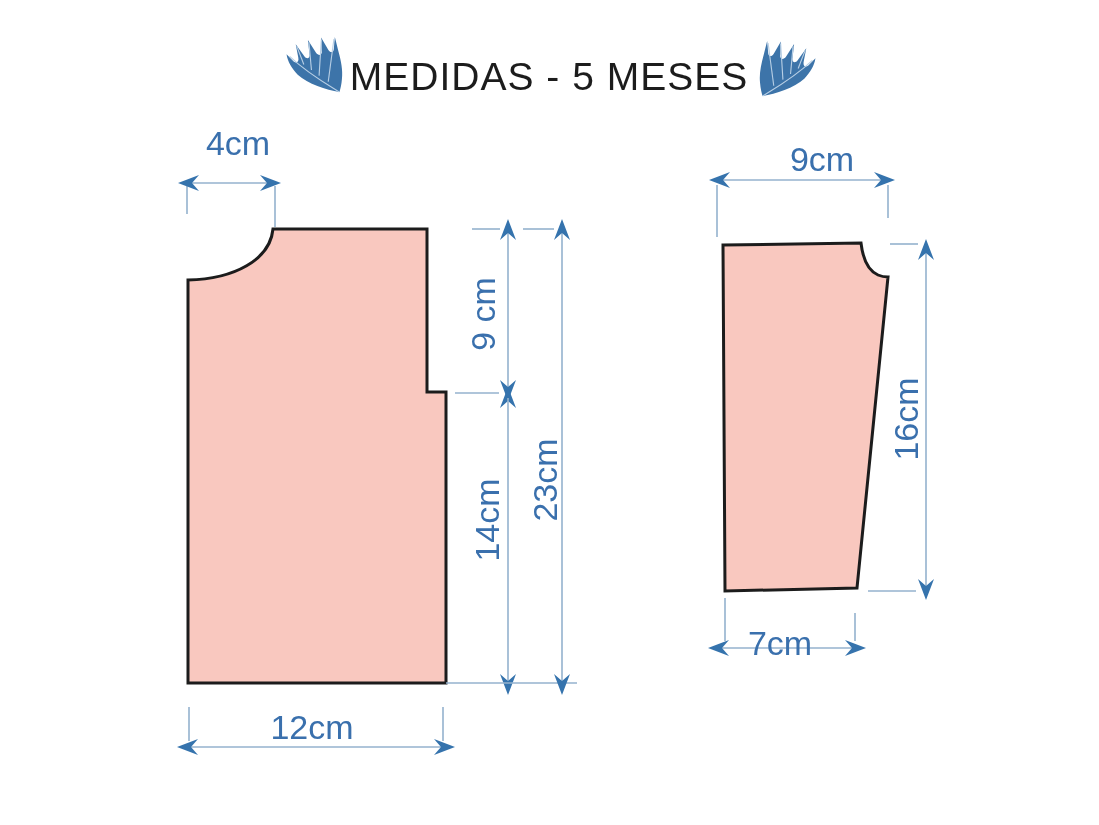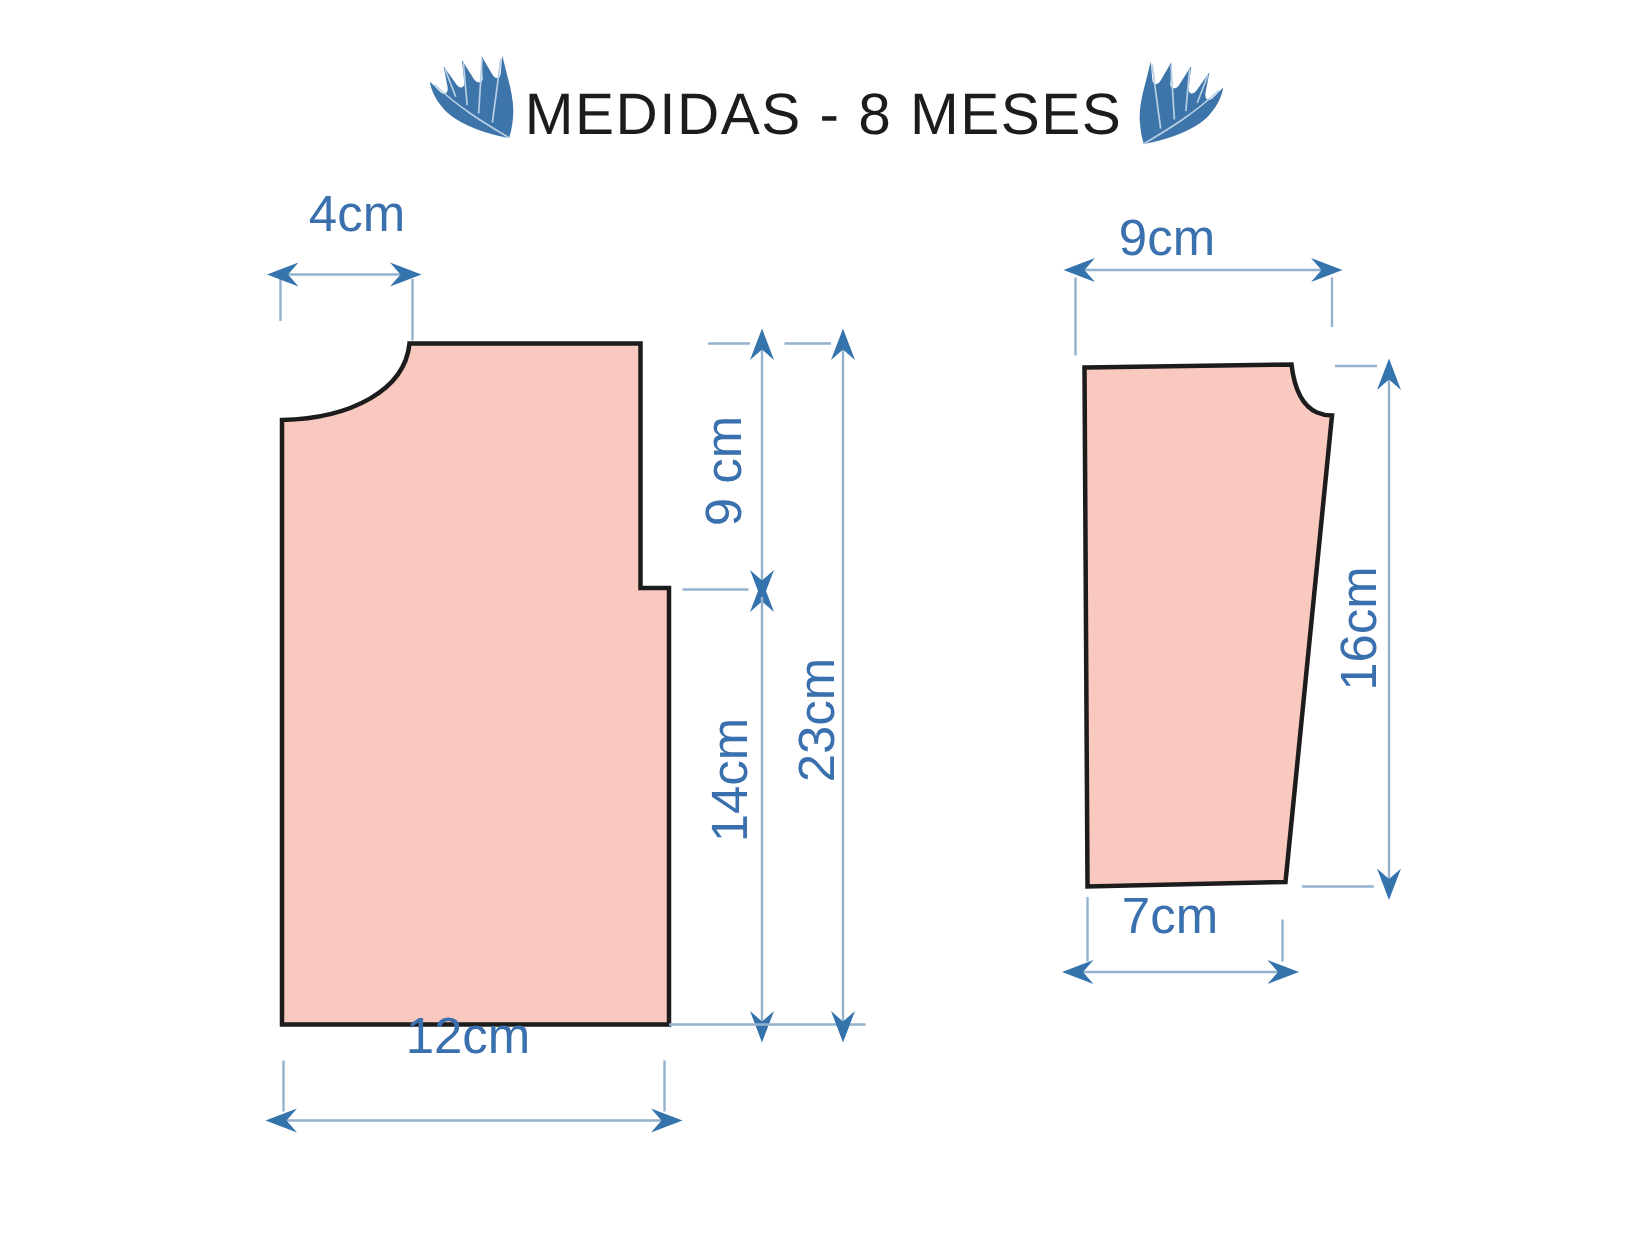--- a/index.html
+++ b/index.html
@@ -45,21 +45,21 @@
       L 32,16.5 C 34.5,20 38.5,19 37.5,14.5 L 37,1.5
       L 44,13.5 C 46,17 49.5,16.5 49.5,12.5 L 50.5,1
       L 54,15 C 56.5,24 58.5,34 57.5,42 C 57,48 56,52 55,55 Z"></path>
     <path class="vein" d="M 55,55 C 42,47 24,37 6,20"></path>
     <path class="vein" d="M 20,28 L 13,10"></path>
     <path class="vein" d="M 27.5,33.5 L 25,6"></path>
     <path class="vein" d="M 35,39 L 37.2,3.5"></path>
     <path class="vein" d="M 44,45 L 49.6,3"></path>
   </svg>
 
-  <div class="page-title">MEDIDAS - 8 MESES</div>
+  <div class="page-title">MEDIDAS - 5 MESES</div>
 
   <svg class="leaf leaf-right" viewBox="0 0 60 60" aria-hidden="true">
     <path class="body" d="M 55,55
       C 42,53 24,47 14,38 C 8,32 4,25 3,18
       L 10,25 C 13,27.5 15.5,25.5 14.5,21 L 12,8
       L 20.5,20 C 23,23.5 26.5,22 25.5,17.5 L 24,4
       L 32,16.5 C 34.5,20 38.5,19 37.5,14.5 L 37,1.5
       L 44,13.5 C 46,17 49.5,16.5 49.5,12.5 L 50.5,1
       L 54,15 C 56.5,24 58.5,34 57.5,42 C 57,48 56,52 55,55 Z"></path>
     <path class="vein" d="M 55,55 C 42,47 24,37 6,20"></path>
@@ -139,21 +139,21 @@
   </svg>
 
   <div class="lbl" style="left:238px;top:143px">4cm</div>
 
   <div class="lbl rot" style="left:483px;top:314px">9 cm</div>
 
   <div class="lbl rot" style="left:487px;top:520px">14cm</div>
 
   <div class="lbl rot" style="left:545px;top:480px">23cm</div>
 
-  <div class="lbl" style="left:312px;top:691px">12cm</div>
+  <div class="lbl" style="left:312px;top:727px">12cm</div>
 
-  <div class="lbl" style="left:778px;top:159px">9cm</div>
+  <div class="lbl" style="left:822px;top:159px">9cm</div>
 
   <div class="lbl rot" style="left:906px;top:419px">16cm</div>
 
-  <div class="lbl" style="left:780px;top:611px">7cm</div>
+  <div class="lbl" style="left:780px;top:643px">7cm</div>
 
 </div>
 
 </body></html>

